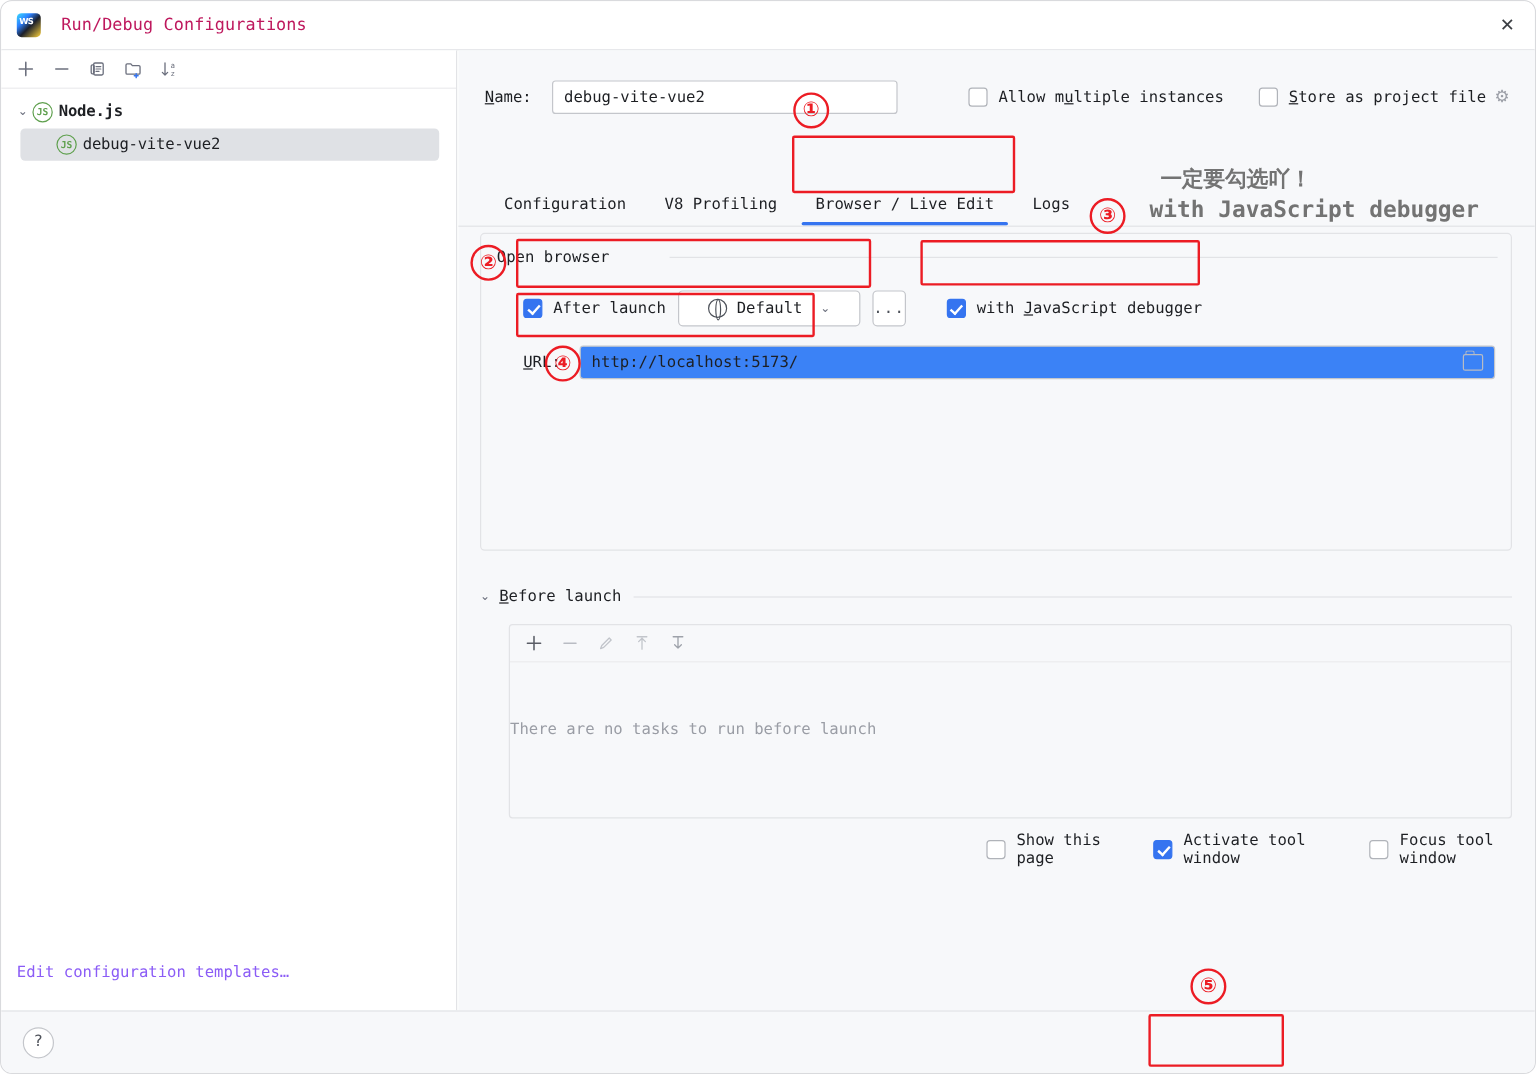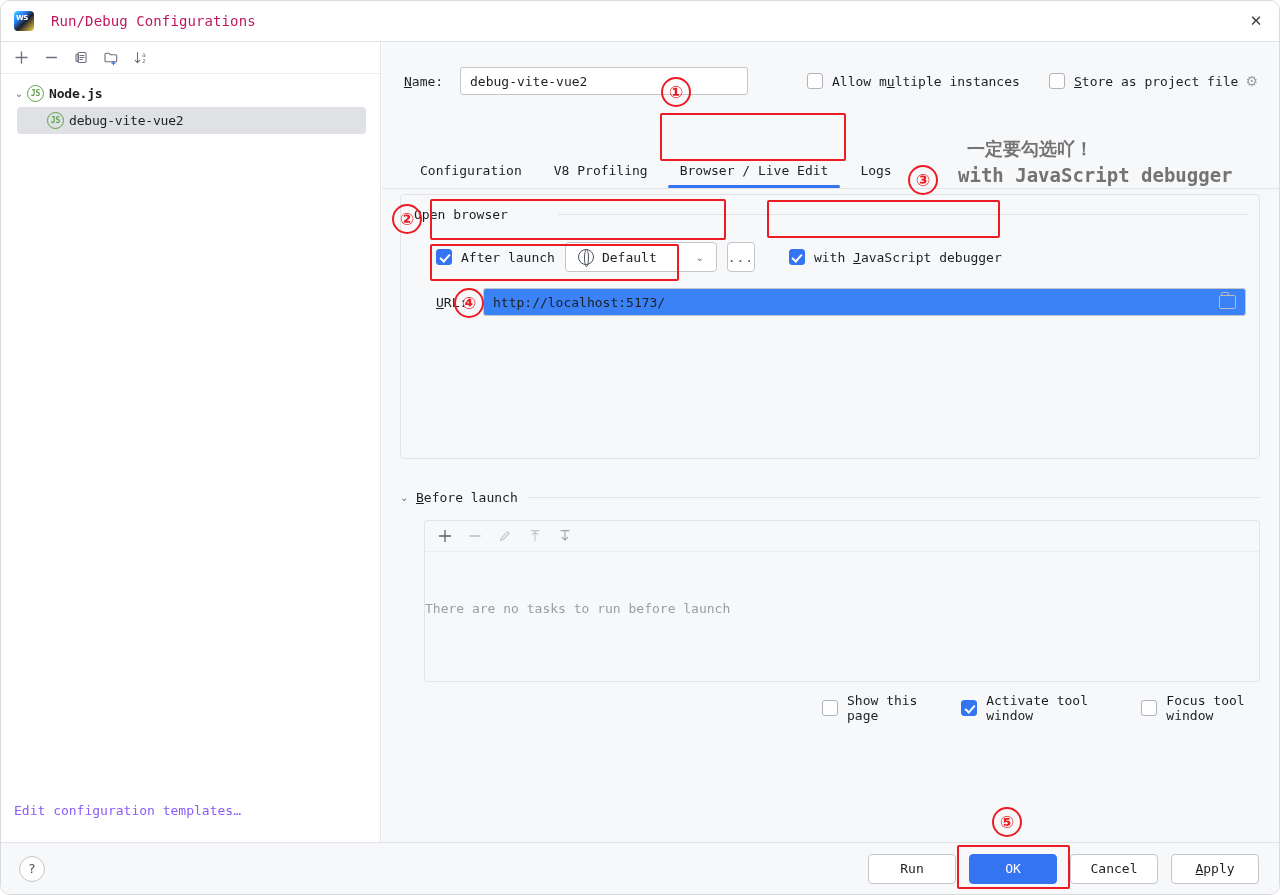--- a/index.html
+++ b/index.html
@@ -183,21 +183,21 @@
     flex: 1; height: 1px; background: #e2e3e6; margin-left: 10px;
   }
 
   .browser-row {
     position: absolute; left: 35px; top: 47px;
     display: flex; align-items: center;
   }
   .combo {
     width: 152px; height: 30px;
     background: #ffffff; border: 1px solid #c4c6cb; border-radius: 4px;
-    display: flex; align-items: center; padding: 0 12px;
+    display: flex; align-items: center; padding: 0 24px;
     font-size: 13px; margin-left: 10px;
   }
   .globe {
     width: 16px; height: 16px; border-radius: 50%;
     border: 1.5px solid #4d5159; margin-right: 8px; flex: none;
     position: relative; background: #fff;
   }
   .globe::before {
     content: ""; position: absolute; left: 5.5px; top: -1.5px;
     width: 3px; height: 16px; border: 1.2px solid #4d5159;
@@ -490,26 +490,20 @@
       </div>
       <div class="item">
         <div class="cb"></div>
         <div class="cb-label">Focus tool window</div>
       </div>
     </div>
   </div>
 
   <div class="footer">
     <div class="help-btn">?</div>
-    <div class="footer-btns">
-      <div class="btn">Run</div>
-      <div class="btn primary">OK</div>
-      <div class="btn">Cancel</div>
-      <div class="btn"><span class="u">A</span>pply</div>
-    </div>
   </div>
 
   <div class="ann" style="left:0;top:0;width:1280px;height:895px;">
 
     <div class="circnum" style="left:660px;top:76px;">①</div>
     <div class="redbox" style="left:659px;top:112px;width:186px;height:48px;"></div>
 
     <div class="circnum" style="left:391px;top:203px;">②</div>
     <div class="redbox" style="left:429px;top:198px;width:296px;height:41px;"></div>
 

